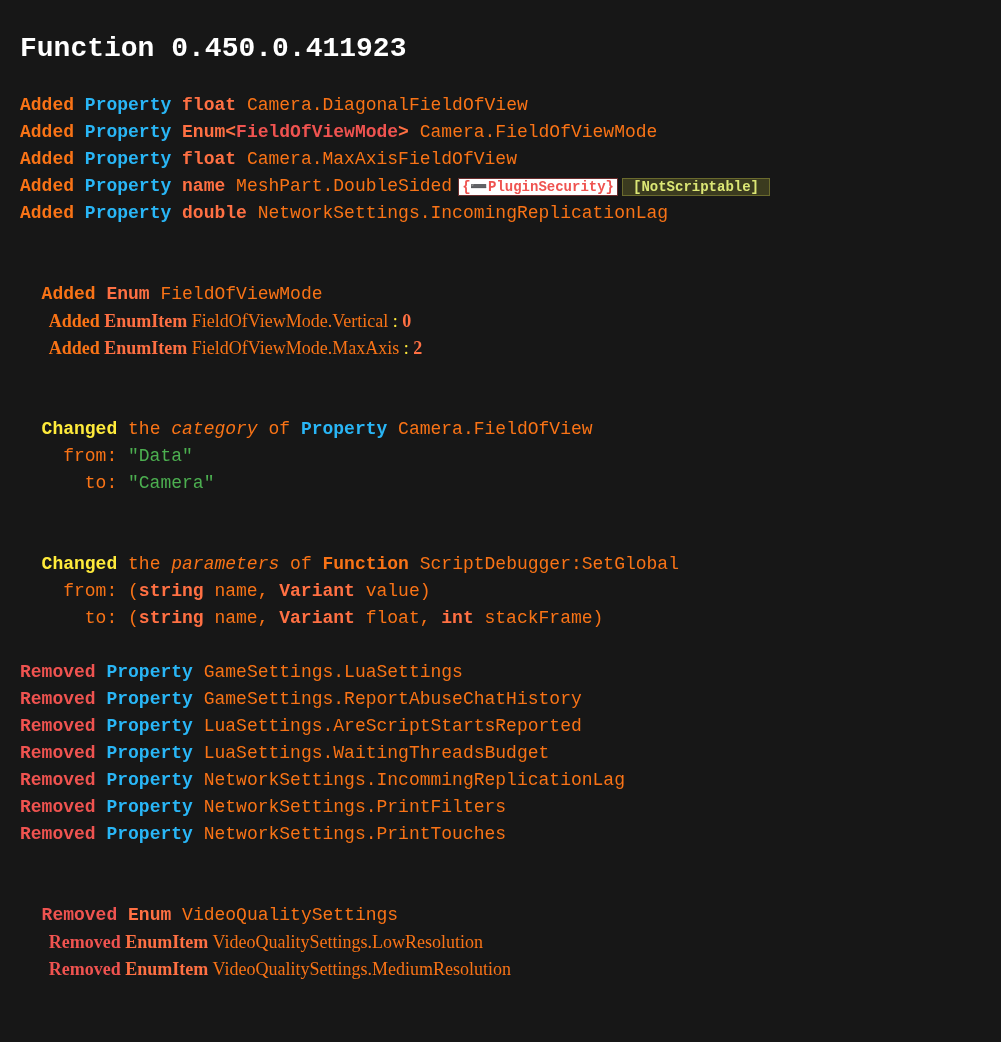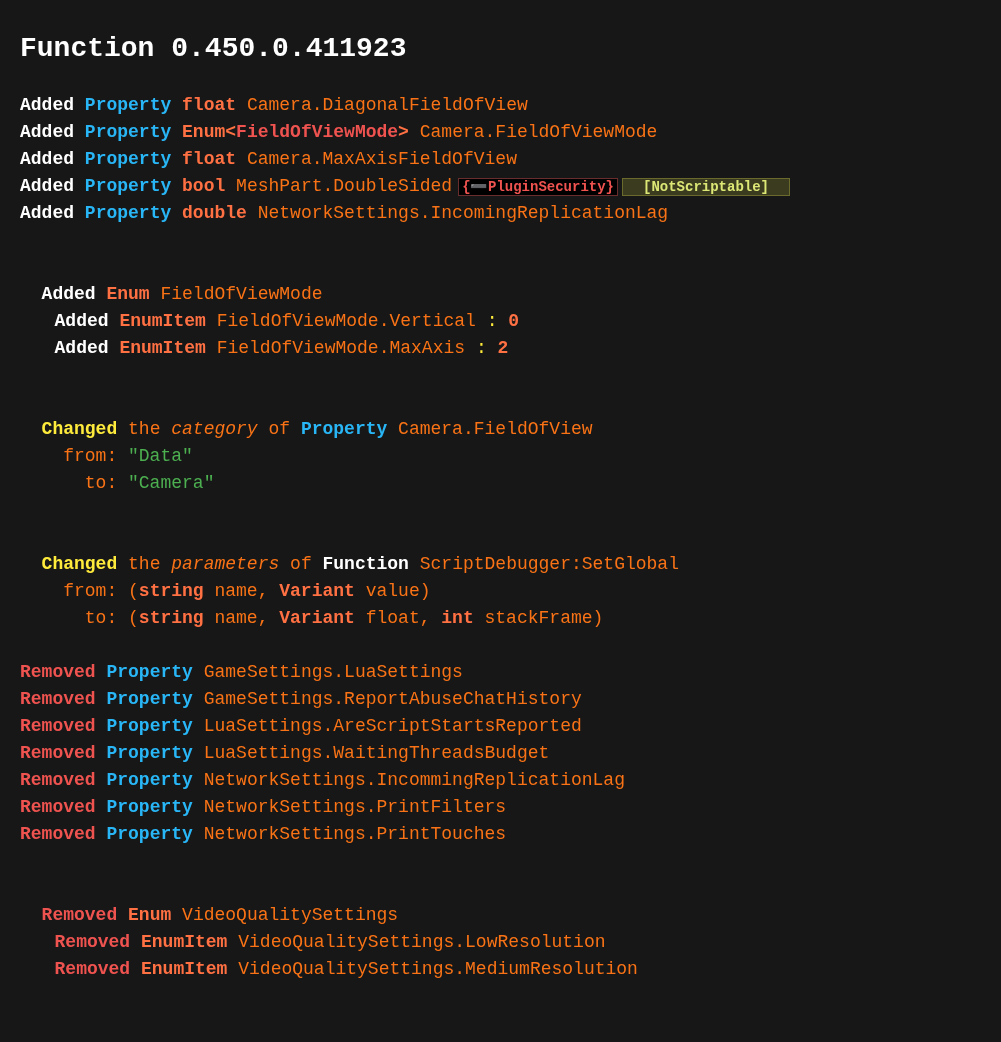--- a/index.html
+++ b/index.html
@@ -13,61 +13,61 @@
   }
   h2 {
     font-family: "Courier New", Courier, monospace;
     color: #ffffff;
     font-weight: bold;
     font-size: 28px;
     margin: 8px 0 22px 0;
   }
   .line { white-space: pre; }
   .blank { height: 27px; }
-  .indent1 { padding-left: 3.2ch; }
+  .indent1 { padding-left: 3.2ch; font-family: Liberation Serif, serif; }
   .indent2 { padding-left: 4ch; }
   .indent3 { padding-left: 6ch; }
   .green { color: #4caf50; }
-  .green-bold { color: #ffffff; font-weight: bold; }
+  .green-bold { color: #f97316; font-weight: bold; }
   .cyan-bold { color: #29b6f6; font-weight: bold; }
   .orange-bold { color: #ff7043; font-weight: bold; }
   .white { color: #f97316; }
   .yellow-bold { color: #ffeb3b; font-weight: bold; }
   .yellow { color: #ffeb3b; }
   .red-bold { color: #ef5350; font-weight: bold; }
   .italic { font-style: italic; }
   .tag-red {
-    background: #000000;
+    background: #ffffff;
     color: #ef5350;
     font-size: 14px;
     font-weight: bold;
     padding: 0 3px;
     border: 1px solid #6a2d2d;
     margin-left: 6px;
   }
   .tag-yellow {
     background: #3b3b1f;
     color: #dce775;
     font-size: 14px;
     font-weight: bold;
-    padding: 0 20px;
+    padding: 0 10px;
     border: 1px solid #6a6a2d;
     margin-left: 4px;
   }
 </style>
 </head>
 <body>
 
 <h2>Function 0.450.0.411923</h2>
 
 <div id="added-props-block">
     <div class="line"><span class="green-bold">Added</span> <span class="cyan-bold">Property</span> <span class="orange-bold">float</span> <span class="white">Camera.DiagonalFieldOfView</span></div>
     <div class="line"><span class="green-bold">Added</span> <span class="cyan-bold">Property</span> <span class="orange-bold">Enum&lt;</span><span class="red-bold">FieldOfViewMode</span><span class="orange-bold">&gt;</span> <span class="white">Camera.FieldOfViewMode</span></div>
     <div class="line"><span class="green-bold">Added</span> <span class="cyan-bold">Property</span> <span class="orange-bold">float</span> <span class="white">Camera.MaxAxisFieldOfView</span></div>
-    <div class="line"><span class="green-bold">Added</span> <span class="cyan-bold">Property</span> <span class="orange-bold">bool</span> <span class="white">MeshPart.DoubleSided</span><span class="tag-red">{➖PluginSecurity}</span><span class="tag-yellow">[NotScriptable]</span></div>
+    <div class="line"><span class="green-bold">Added</span> <span class="cyan-bold">Property</span> <span class="orange-bold">name</span> <span class="white">MeshPart.DoubleSided</span><span class="tag-red">{➖PluginSecurity}</span><span class="tag-yellow">[NotScriptable]</span></div>
     <div class="line"><span class="green-bold">Added</span> <span class="cyan-bold">Property</span> <span class="orange-bold">double</span> <span class="white">NetworkSettings.IncomingReplicationLag</span></div>
   </div>
 <div class="blank"></div>
 
 <div class="line">
   <span class="green-bold">Added</span> <span class="orange-bold">Enum</span> <span class="white">FieldOfViewMode</span>
 </div>
 <div id="added-enum-items">
     <div class="line indent1"><span class="green-bold">Added</span> <span class="orange-bold">EnumItem</span> <span class="white">FieldOfViewMode.Vertical</span><span class="yellow"> : </span><span class="orange-bold">0</span></div>
     <div class="line indent1"><span class="green-bold">Added</span> <span class="orange-bold">EnumItem</span> <span class="white">FieldOfViewMode.MaxAxis</span><span class="yellow"> : </span><span class="orange-bold">2</span></div>

